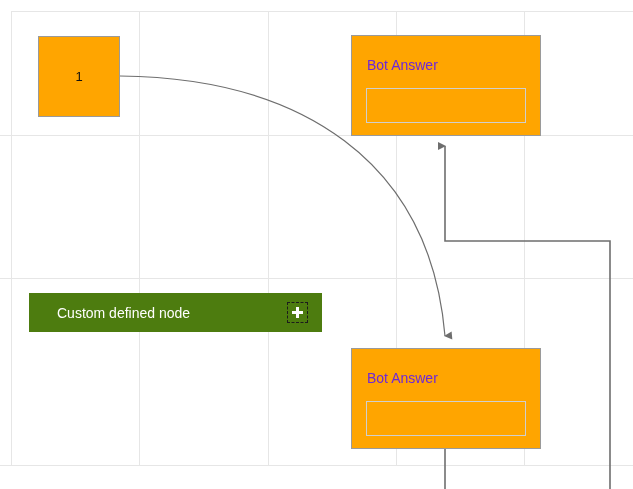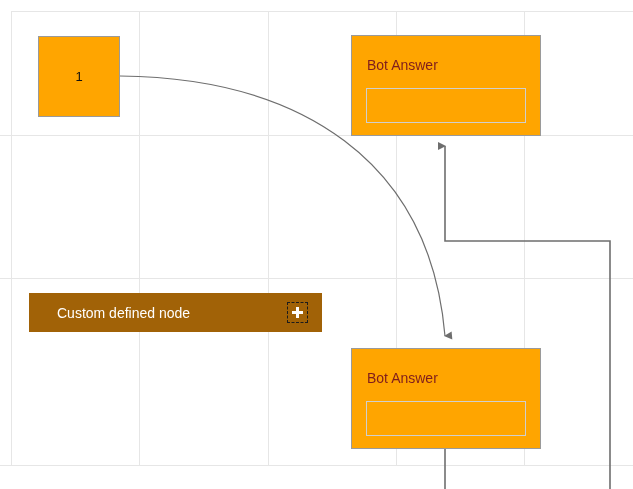--- a/index.html
+++ b/index.html
@@ -43,41 +43,41 @@
   }
   .node-square-label {
     color: #111111;
     font-size: 13px;
     line-height: 1;
   }
   .node-title {
     position: absolute;
     left: 15px;
     top: 22px;
-    color: #7f1d1d;
+    color: #6d28d9;
     font-size: 14px;
     line-height: 1;
     white-space: nowrap;
   }
   .node-field {
     position: absolute;
     left: 14px;
     top: 52px;
     right: 14px;
     height: 35px;
     box-sizing: border-box;
     border: 1px solid #cfcfcf;
     background: transparent;
   }
 
   .palette-bar {
     position: absolute;
     z-index: 3;
     box-sizing: border-box;
-    background: #a16207;
+    background: #4d7c0f;
     display: flex;
     align-items: center;
     justify-content: space-between;
     padding: 0 14px 0 28px;
   }
   .palette-label {
     color: #ffffff;
     font-size: 14px;
     line-height: 1;
     white-space: nowrap;

